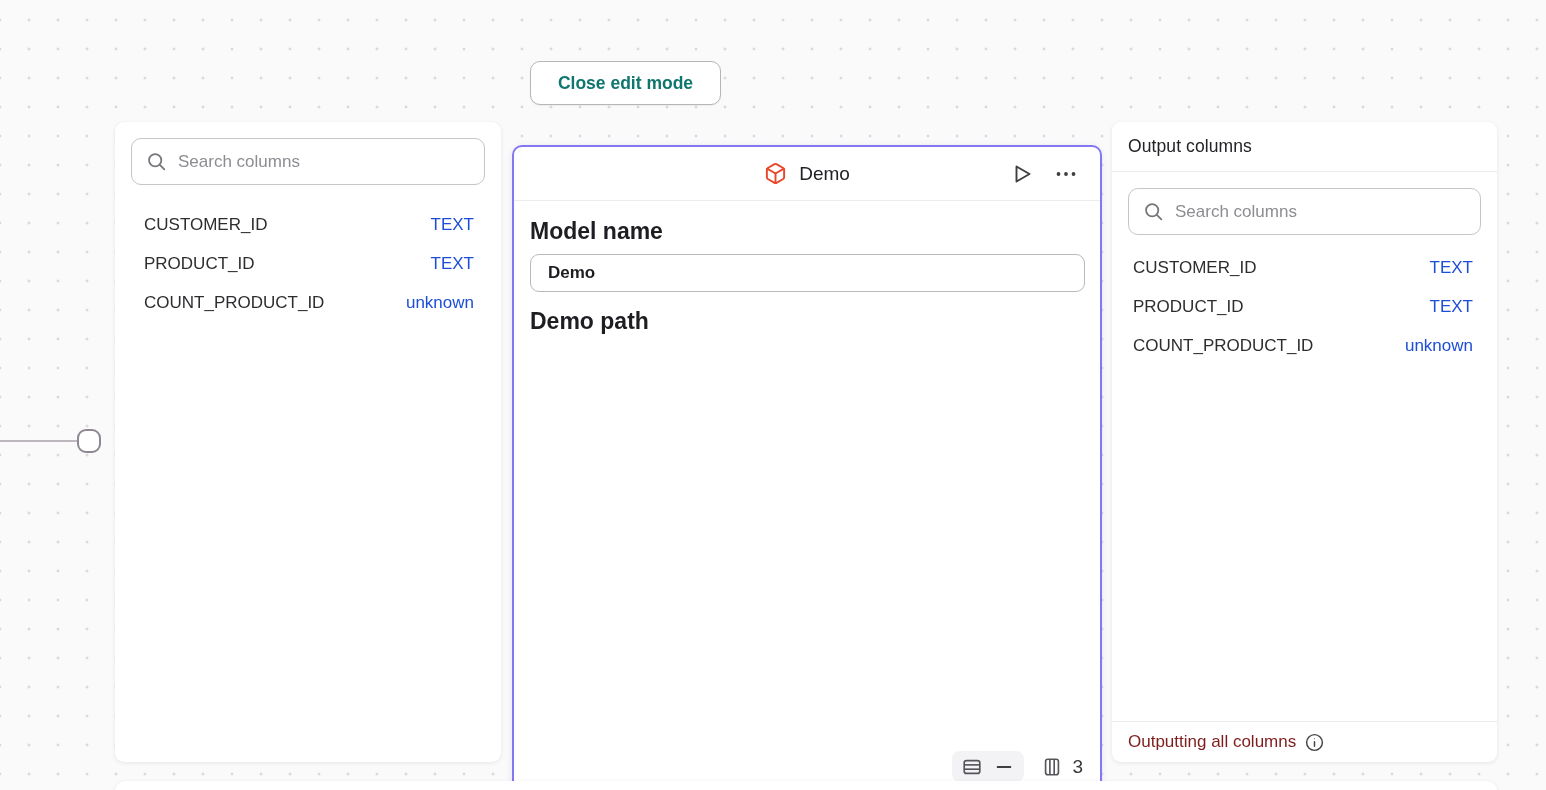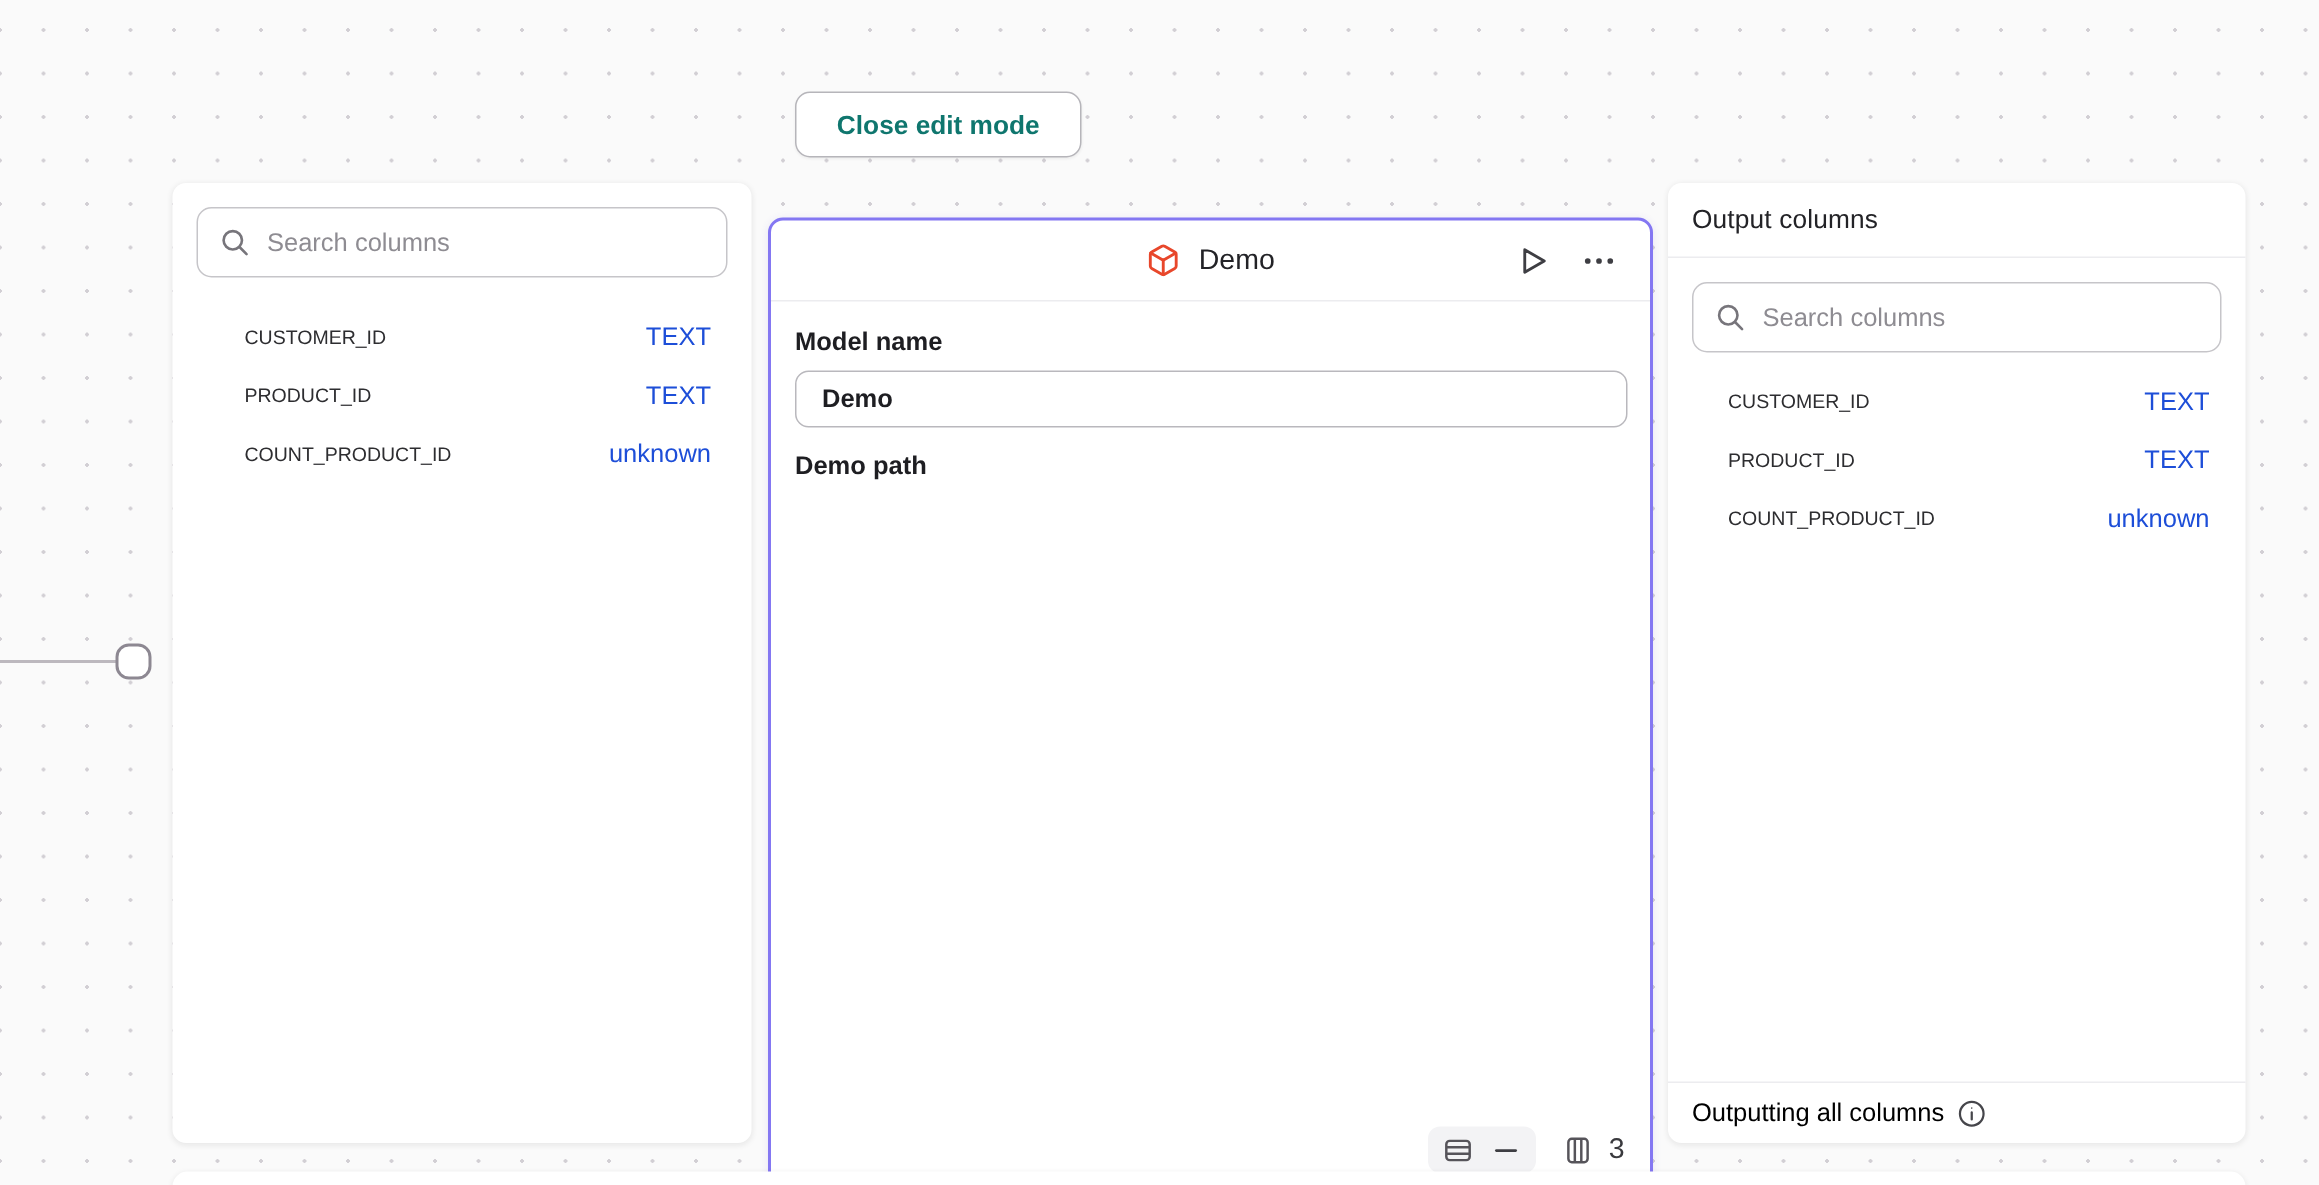--- a/index.html
+++ b/index.html
@@ -57,21 +57,21 @@
     border: none; outline: none; flex: 1; font-family: inherit;
     font-size: 17px; color: #404040; background: transparent;
   }
   .search-box input::placeholder { color: #8e8c92; }
 
   .col-list { padding: 20px 27px 0 29px; }
   .col-row {
     height: 39px; display: flex; align-items: center;
     justify-content: space-between; cursor: pointer;
   }
-  .col-name { font-size: 13px; color: #2d2d30; margin-left: 19px; }
+  .col-name { font-size: 17px; color: #2d2d30; }
   .col-type { font-size: 17px; color: #1d4ed8; }
 
   
   .filter-panel { left: 115px; top: 122px; width: 386px; height: 640px; }
   .filter-panel .panel-header { padding-left: 20px; gap: 17px; }
 
   
   .model-panel {
     left: 512px; top: 117px; width: 590px; height: 649px;
     border: 2px solid #8477f2; border-radius: 10px;
@@ -85,21 +85,21 @@
   .header-actions {
     position: absolute; right: 20px; top: 0; height: 100%;
     display: flex; align-items: center; gap: 16px;
   }
   .icon-btn {
     background: none; border: none; cursor: pointer; padding: 2px;
     display: flex; align-items: center;
   }
   .model-body { padding: 17px 16px 0 16px; }
   .field-label {
-    font-size: 17px; font-weight: bold; color: #1e1e22; margin-bottom: 9px;
+    font-size: 23px; font-weight: bold; color: #1e1e22; margin-bottom: 9px;
   }
   .text-field {
     width: 555px; height: 38px; border: 1px solid #b9b8bd; border-radius: 9px;
     font-family: inherit; font-size: 17px; font-weight: bold; color: #1e1e22;
     padding: 0 17px; outline: none; background: #fff; margin-bottom: 16px;
   }
   .select-field {
     width: 555px; height: 36px; border: 1px solid #b9b8bd; border-radius: 9px;
     display: flex; align-items: center; justify-content: space-between;
     padding: 0 15px 0 17px; cursor: pointer; background: #fff;
@@ -118,21 +118,21 @@
   .col-count { font-size: 19px; font-weight: 500; color: #3a3a3e; }
 
   
   .output-panel { left: 1112px; top: 122px; width: 385px; height: 640px; }
   .output-panel .col-list { padding: 13px 24px 0 21px; }
   .output-footer {
     position: absolute; left: 0; right: 0; bottom: 0; height: 41px;
     border-top: 1px solid #ececef; display: flex; align-items: center;
     gap: 8px; padding: 0 16px;
   }
-  .footer-text { font-size: 17px; color: #000000; }
+  .footer-text { font-size: 17px; color: #7f1d1d; }
 
   
   .bottom-panel {
     position: absolute; left: 115px; top: 781px; width: 1382px; height: 14px;
     background: #ffffff; border-radius: 10px 10px 0 0;
     box-shadow: 0 1px 4px rgba(20,20,25,0.09);
   }
 
   svg { display: block; }
 </style>

